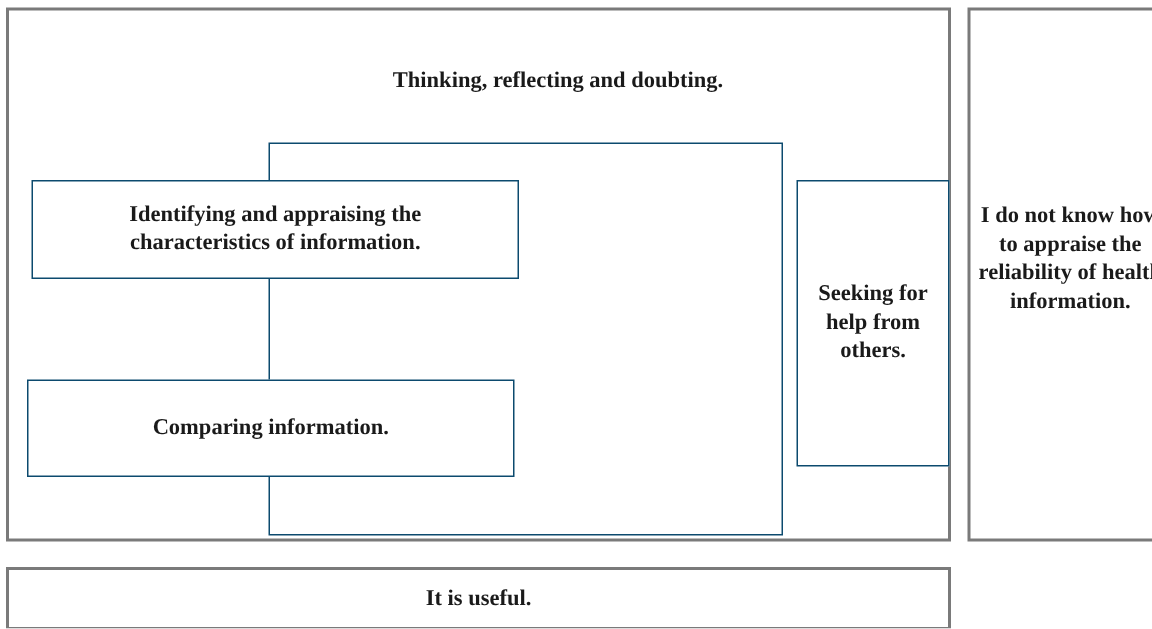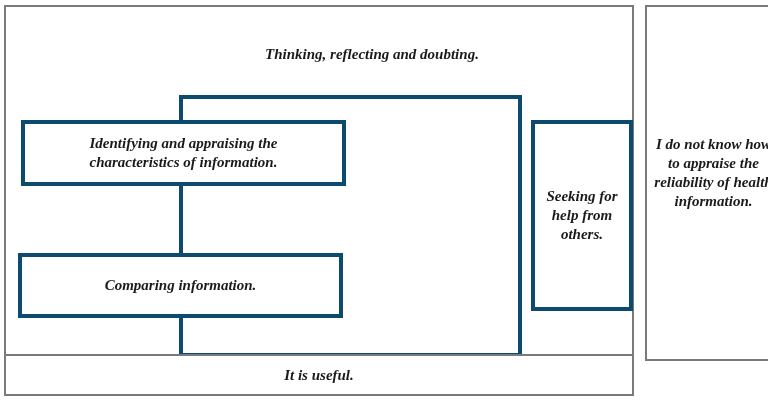--- a/index.html
+++ b/index.html
@@ -16,43 +16,42 @@
     background: #ffffff;
     overflow: hidden;
   }
   .panel {
     position: absolute;
     border: 2px solid #7a7a7a;
     background: #ffffff;
   }
   .box {
     position: absolute;
-    border: 4px solid #0c4a6e;
+    border: 1px solid #0c4a6e;
     background: #ffffff;
   }
   .center-flex {
     display: flex;
     align-items: center;
     justify-content: center;
     text-align: center;
   }
   .txt {
     font-size: 15px;
     line-height: 19px;
     font-weight: bold;
-    font-style: italic;
   }
 
   
   #outer-panel   { left: 4px;   top: 5px;   width: 630px; height: 356px; }
   
   #right-panel   { left: 645px; top: 5px;   width: 141px; height: 356px;
                    padding: 0 6px 20px 2px; }
   
-  #bottom-panel  { left: 4px;   top: 354px; width: 630px; height: 42px; }
+  #bottom-panel  { left: 4px;   top: 378px; width: 630px; height: 42px; }
 
   
   #inner-box     { left: 173px; top: 88px;  width: 343px; height: 262px; }
 
   
   #identifying-box { left: 15px;  top: 113px; width: 325px; height: 66px;  z-index: 3; }
   #comparing-box   { left: 12px;  top: 246px; width: 325px; height: 65px;  z-index: 3; }
   #seeking-box     { left: 525px; top: 113px; width: 102px; height: 191px; z-index: 2;
                      padding: 0 4px; }
 

